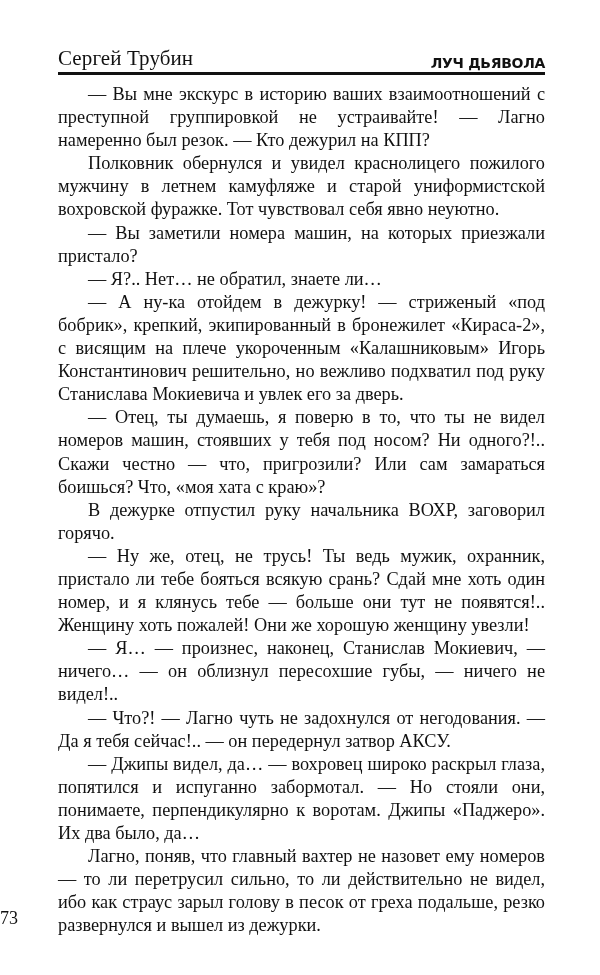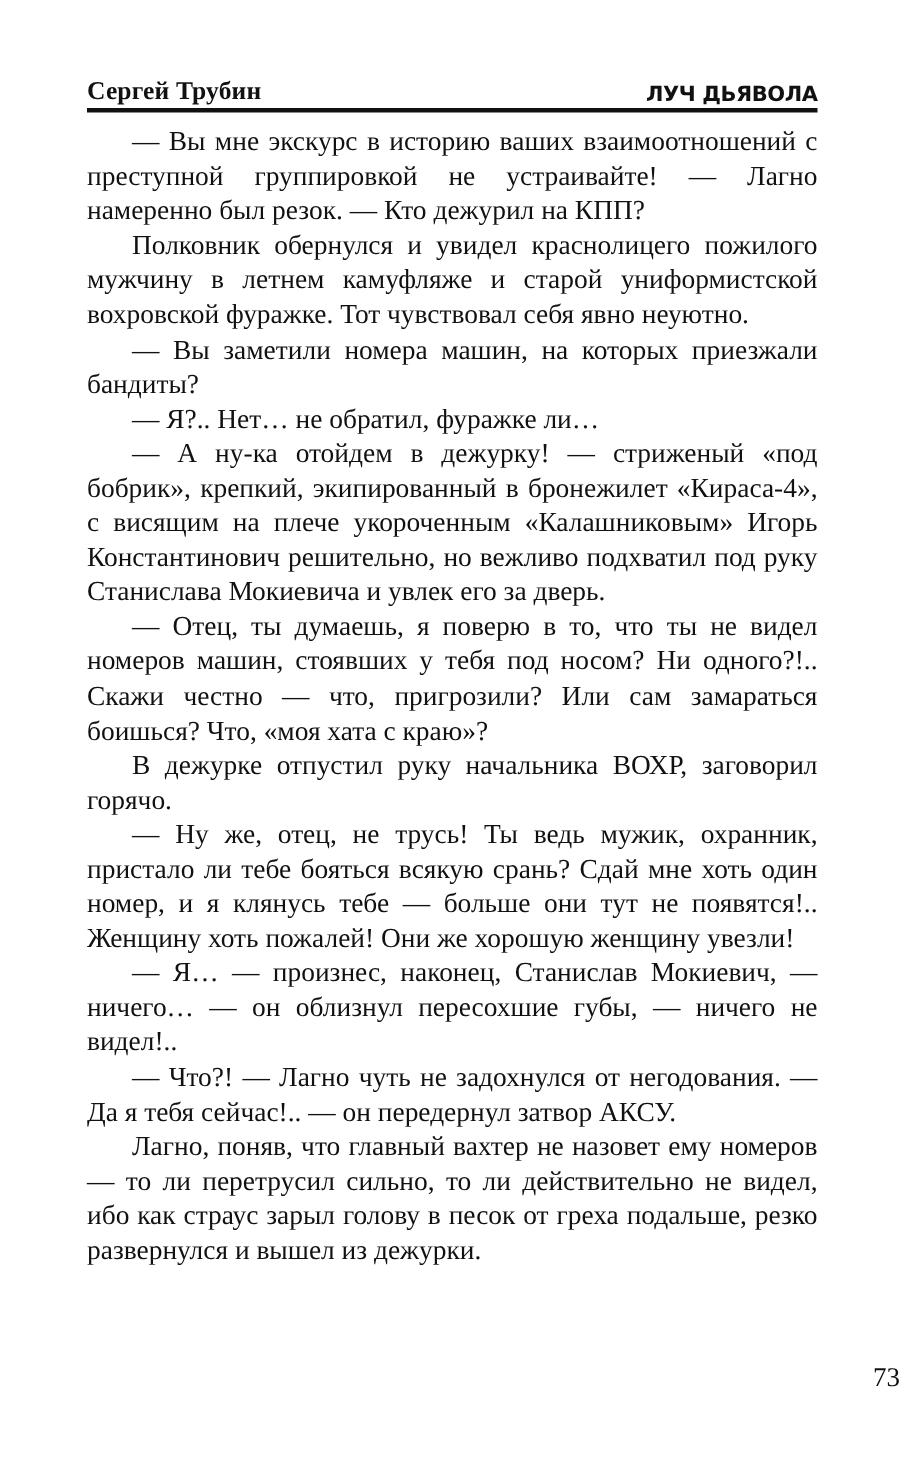--- a/index.html
+++ b/index.html
@@ -1,39 +1,40 @@
 <!DOCTYPE html>
 <html><head>
 <meta charset="utf-8">
 <style>
   html, body { margin: 0; padding: 0; background: #ffffff; }
   body { width: 600px; height: 975px; position: relative; overflow: hidden; color: #111; }
   .page { position: absolute; left: 58px; top: 44px; width: 487px; }
   .running-head { display: flex; justify-content: space-between; align-items: flex-end; height: 27px; border-bottom: 3px solid #111; padding-bottom: 1px; }
-  .author { font-family: "Liberation Serif", serif; font-weight: bold; font-size: 17px; letter-spacing: 0.1px; }
+  .author { font-family: "Liberation Serif", serif; font-weight: normal; font-size: 21px; letter-spacing: 0.1px; }
   .book-title { font-family: "DejaVu Sans", sans-serif; font-weight: bold; font-size: 14px; letter-spacing: -0.3px; }
   .body-text { margin-top: 8px; font-family: "Liberation Serif", serif; font-size: 18.3px; line-height: 23.1px; text-align: justify; }
   .body-text p { margin: 0; text-indent: 30px; text-align: justify; hyphens: manual; }
-  .page-number { position: absolute; left: 0; width: 600px; top: 908px; text-align: right; font-family: "Liberation Serif", serif; font-size: 18px; }
+  .page-number { position: absolute; left: 0; width: 600px; top: 908px; text-align: left; font-family: "Liberation Serif", serif; font-size: 18px; }
 </style>
 </head>
 <body>
 
 <div class="page">
   <div class="running-head">
     <span class="author">Сергей Трубин</span>
     <span class="book-title">ЛУЧ ДЬЯВОЛА</span>
   </div>
   <div class="body-text">
     <p>— Вы мне экскурс в историю ваших взаимоотношений с преступной группировкой не устраивайте! — Лагно намеренно был резок. — Кто дежурил на КПП?</p>
     <p>Полковник обернулся и увидел краснолицего пожилого мужчину в летнем камуфляже и старой униформистской вохровской фуражке. Тот чувствовал себя явно неуютно.</p>
-    <p>— Вы заметили номера машин, на которых приезжали бандиты?</p>
-    <p>— Я?.. Нет… не обратил, фуражке ли…</p>
-    <p>— А ну-ка отойдем в дежурку! — стриженый «под бобрик», крепкий, экипированный в бронежилет «Кираса-4», с висящим на плече укороченным «Калашниковым» Игорь Константинович решительно, но вежливо подхватил под руку Станислава Мокиевича и увлек его за дверь.</p>
+    <p>— Вы заметили номера машин, на которых приезжали пристало?</p>
+    <p>— Я?.. Нет… не обратил, знаете ли…</p>
+    <p>— А ну-ка отойдем в дежурку! — стриженый «под бобрик», крепкий, экипированный в бронежилет «Кираса-2», с висящим на плече укороченным «Калашниковым» Игорь Константинович решительно, но вежливо подхватил под руку Станислава Мокиевича и увлек его за дверь.</p>
     <p>— Отец, ты думаешь, я поверю в то, что ты не видел номеров машин, стоявших у тебя под носом? Ни одного?!.. Скажи честно — что, пригрозили? Или сам замараться боишься? Что, «моя хата с краю»?</p>
     <p>В дежурке отпустил руку начальника ВОХР, заговорил горячо.</p>
     <p>— Ну же, отец, не трусь! Ты ведь мужик, охранник, пристало ли тебе бояться всякую срань? Сдай мне хоть один номер, и я клянусь тебе — больше они тут не появятся!.. Женщину хоть пожалей! Они же хорошую женщину увезли!</p>
     <p>— Я… — произнес, наконец, Станислав Мокиевич, — ничего… — он облизнул пересохшие губы, — ничего не видел!..</p>
     <p>— Что?! — Лагно чуть не задохнулся от негодования. — Да я тебя сейчас!.. — он передернул затвор АКСУ.</p>
+    <p>— Джипы видел, да… — вохровец широко раскрыл глаза, попятился и испуганно забормотал. — Но стояли они, понимаете, перпендикулярно к воротам. Джипы «Паджеро». Их два было, да…</p>
     <p>Лагно, поняв, что главный вахтер не назовет ему номеров — то ли перетрусил сильно, то ли действительно не видел, ибо как страус зарыл голову в песок от греха подальше, резко развернулся и вышел из дежурки.</p>
   </div>
 </div>
 <div class="page-number">73</div>
 
 </body></html>

